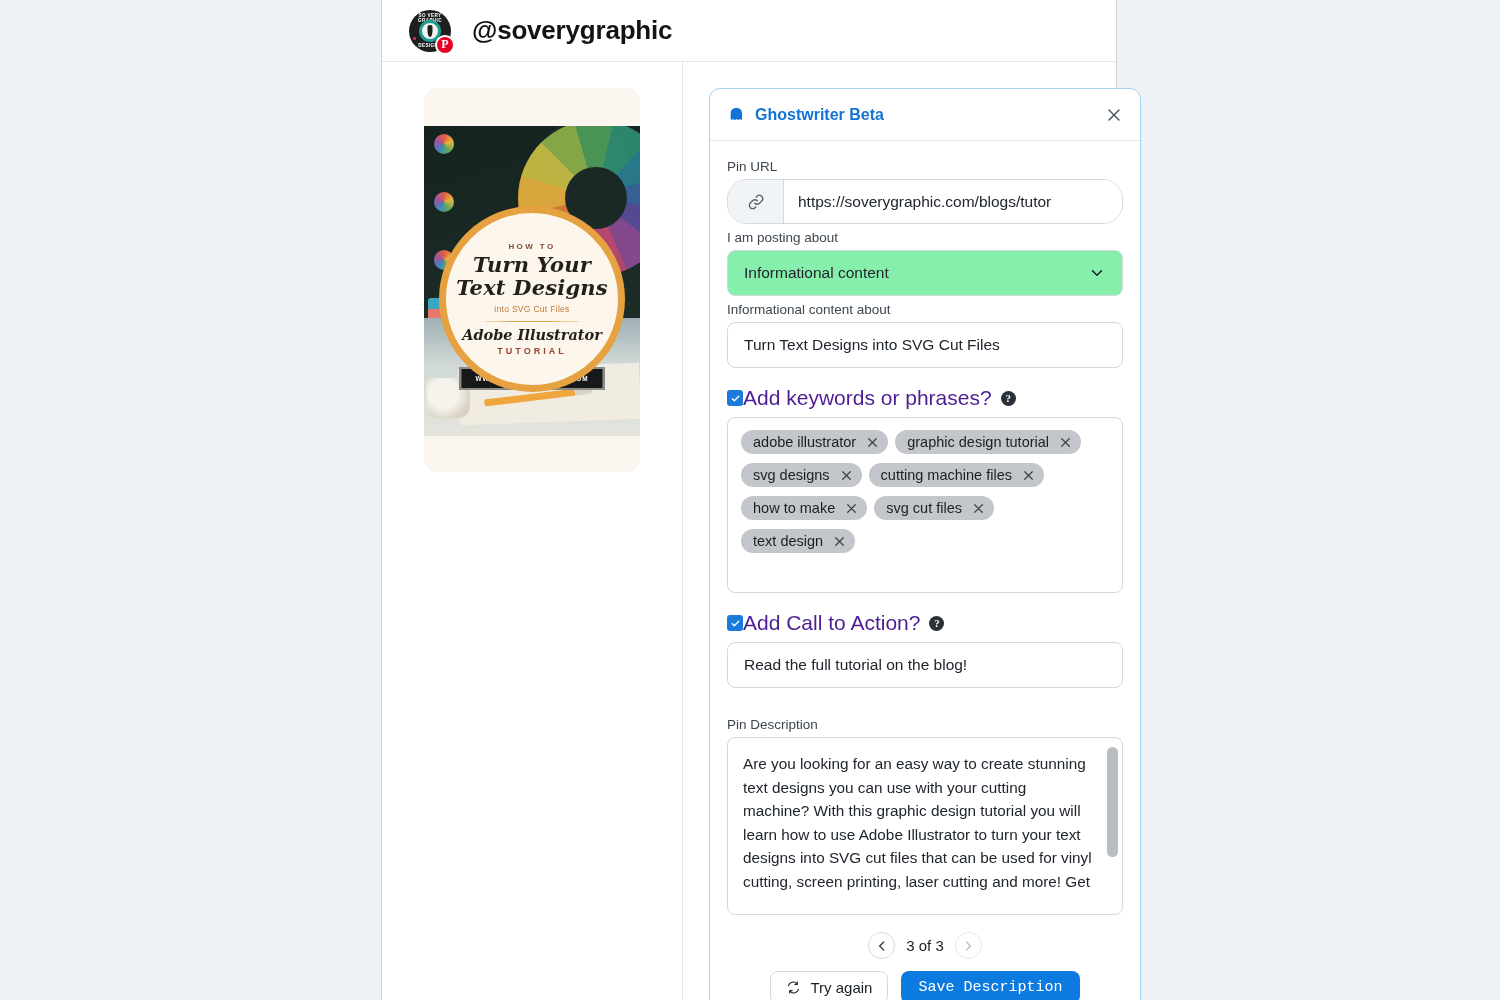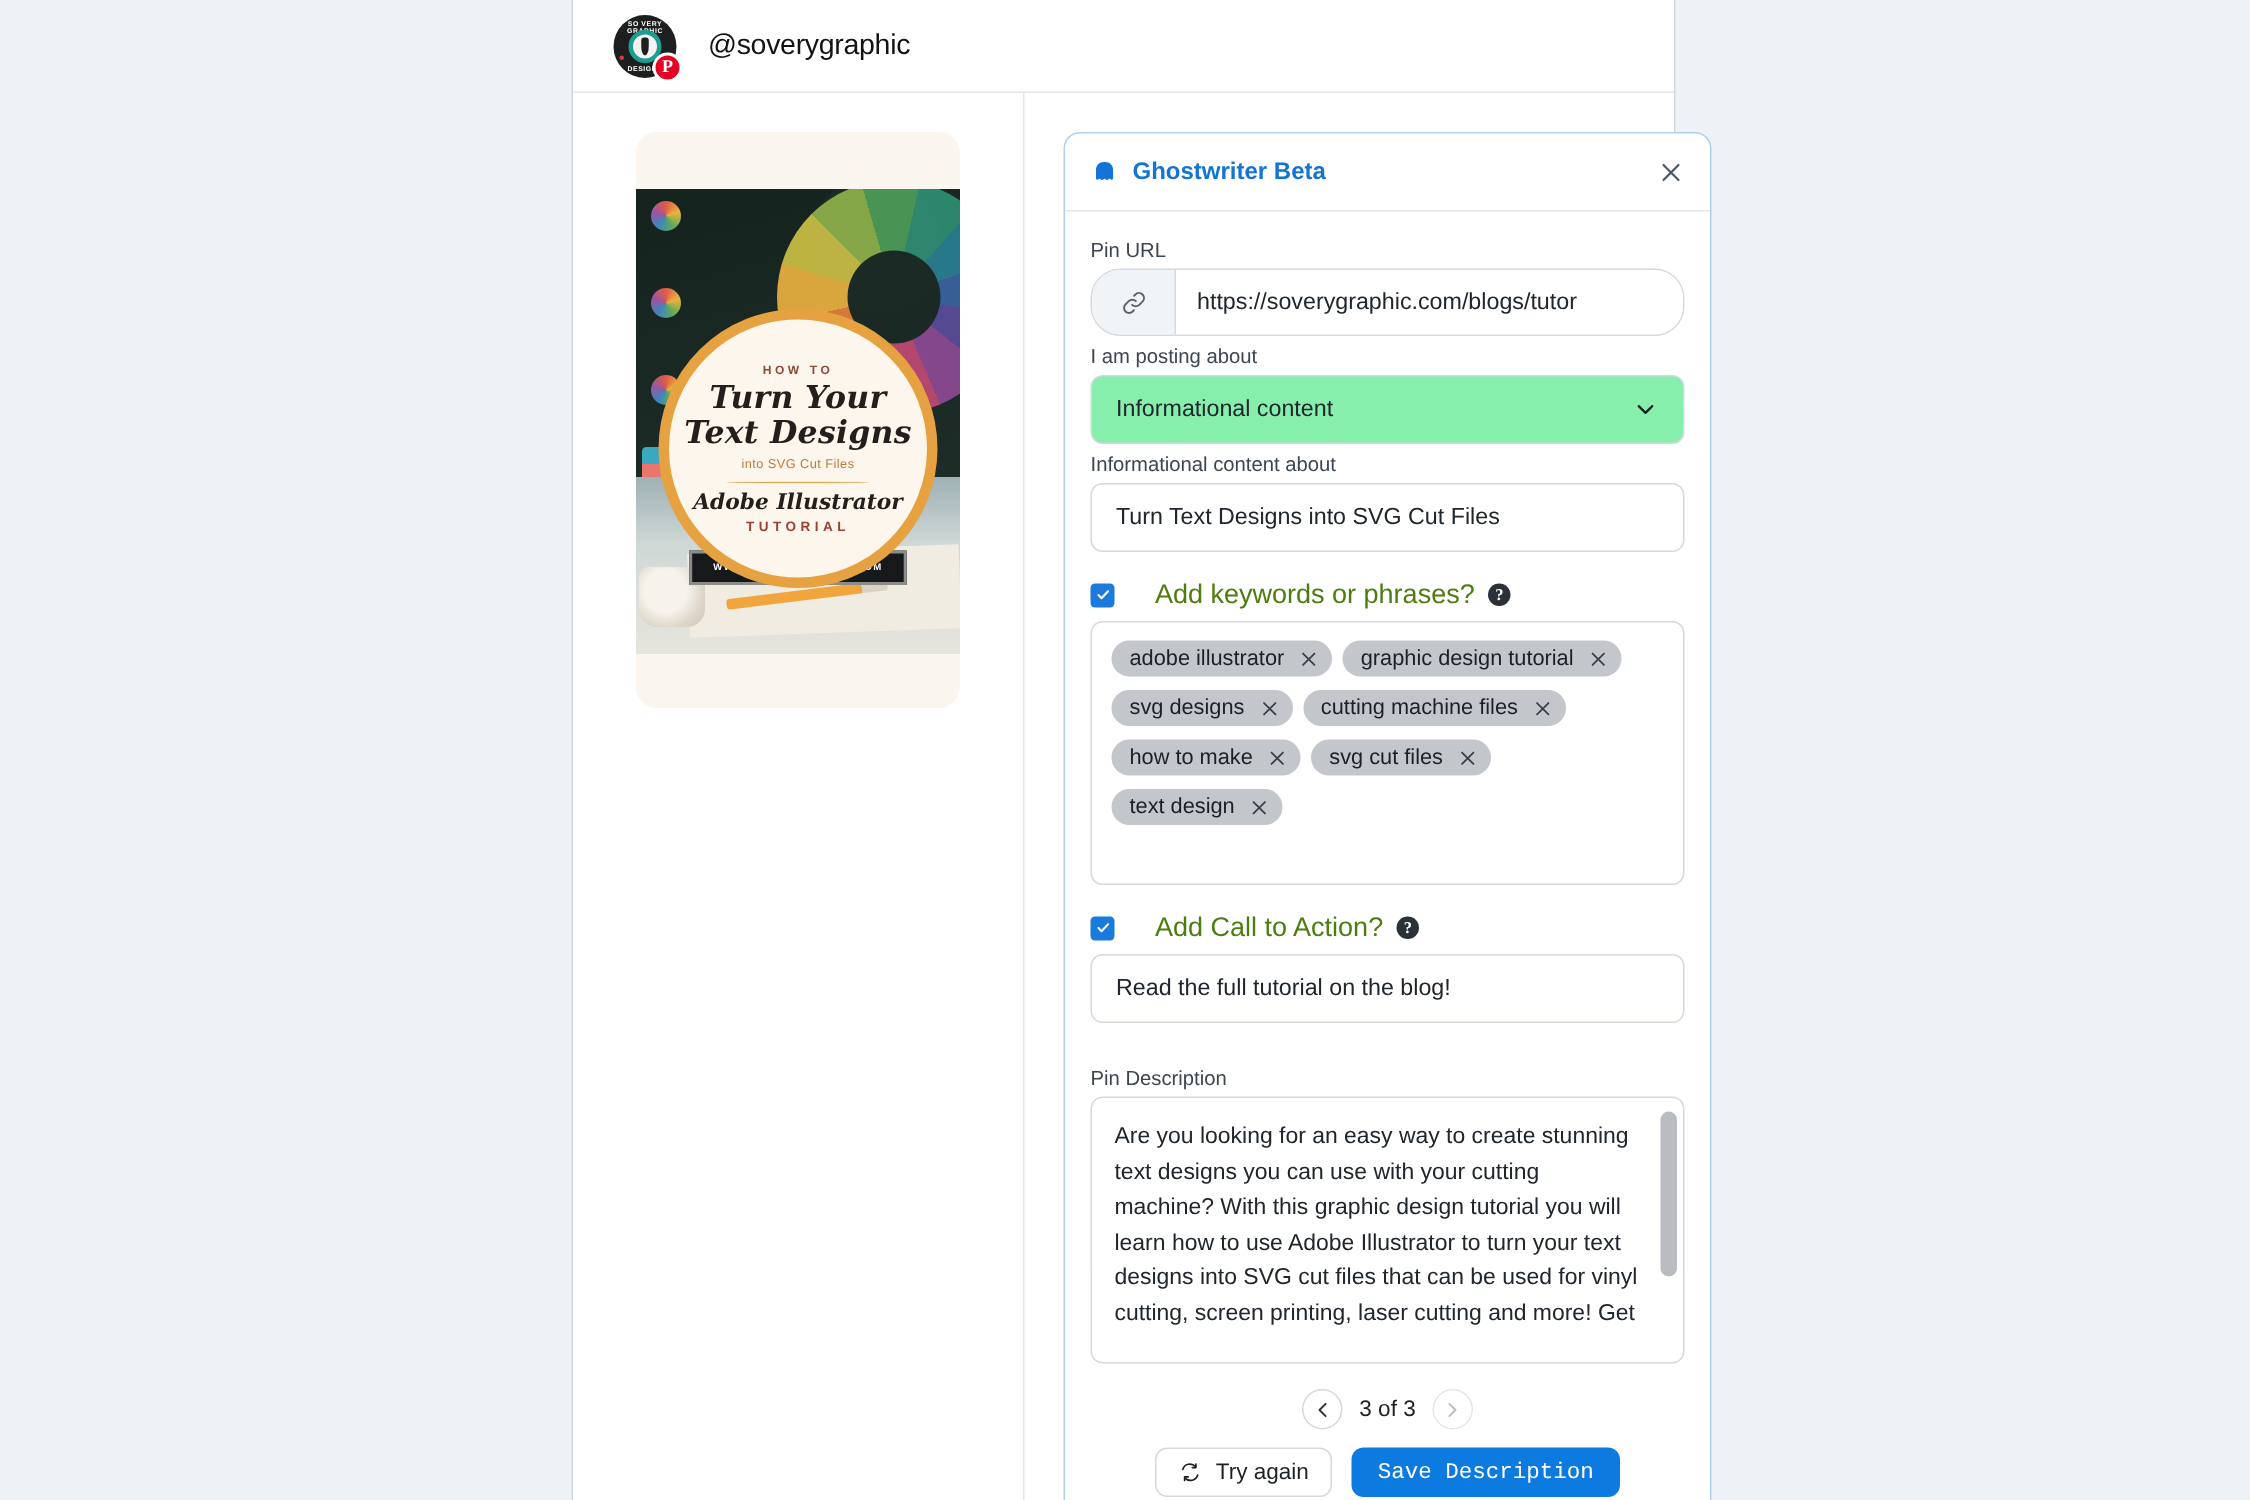--- a/index.html
+++ b/index.html
@@ -64,21 +64,21 @@
   .pin-badge {
     position: absolute; right: -4px; bottom: -3px;
     width: 20px; height: 20px; border-radius: 50%;
     background: #e60023; border: 2px solid #ffffff;
     display: flex; align-items: center; justify-content: center;
     color: #ffffff; font-size: 12px; font-weight: bold;
     font-family: "Liberation Serif", serif;
   }
   .account-name {
     margin-left: 21px;
-    font-size: 19px; font-weight: normal; color: #111315;
+    font-size: 26px; font-weight: bold; color: #111315;
     letter-spacing: -.2px;
   }
 
   
   .body-row {
     position: absolute; left: 0; top: 62px;
     width: 100%; height: 938px;
     display: flex;
   }
   .left-pane {
@@ -284,22 +284,22 @@
   .check-row {
     display: flex; align-items: center;
     margin: 18px 0 7px;
   }
   .cbox {
     width: 16px; height: 16px; flex: none;
     border-radius: 3px; background: #1a7bdc;
     display: flex; align-items: center; justify-content: center;
   }
   .check-label {
-    margin-left: 27px;
-    font-size: 18px; color: #4d7c0f;
+    margin-left: 0;
+    font-size: 21px; color: #4c1d95;
   }
   .help-icon {
     margin-left: 9px; width: 15px; height: 15px;
     border-radius: 50%; background: #2b3138;
     color: #ffffff; font-size: 11px; font-weight: bold;
     display: flex; align-items: center; justify-content: center;
     font-family: "Liberation Serif", serif;
     cursor: pointer;
   }
 

